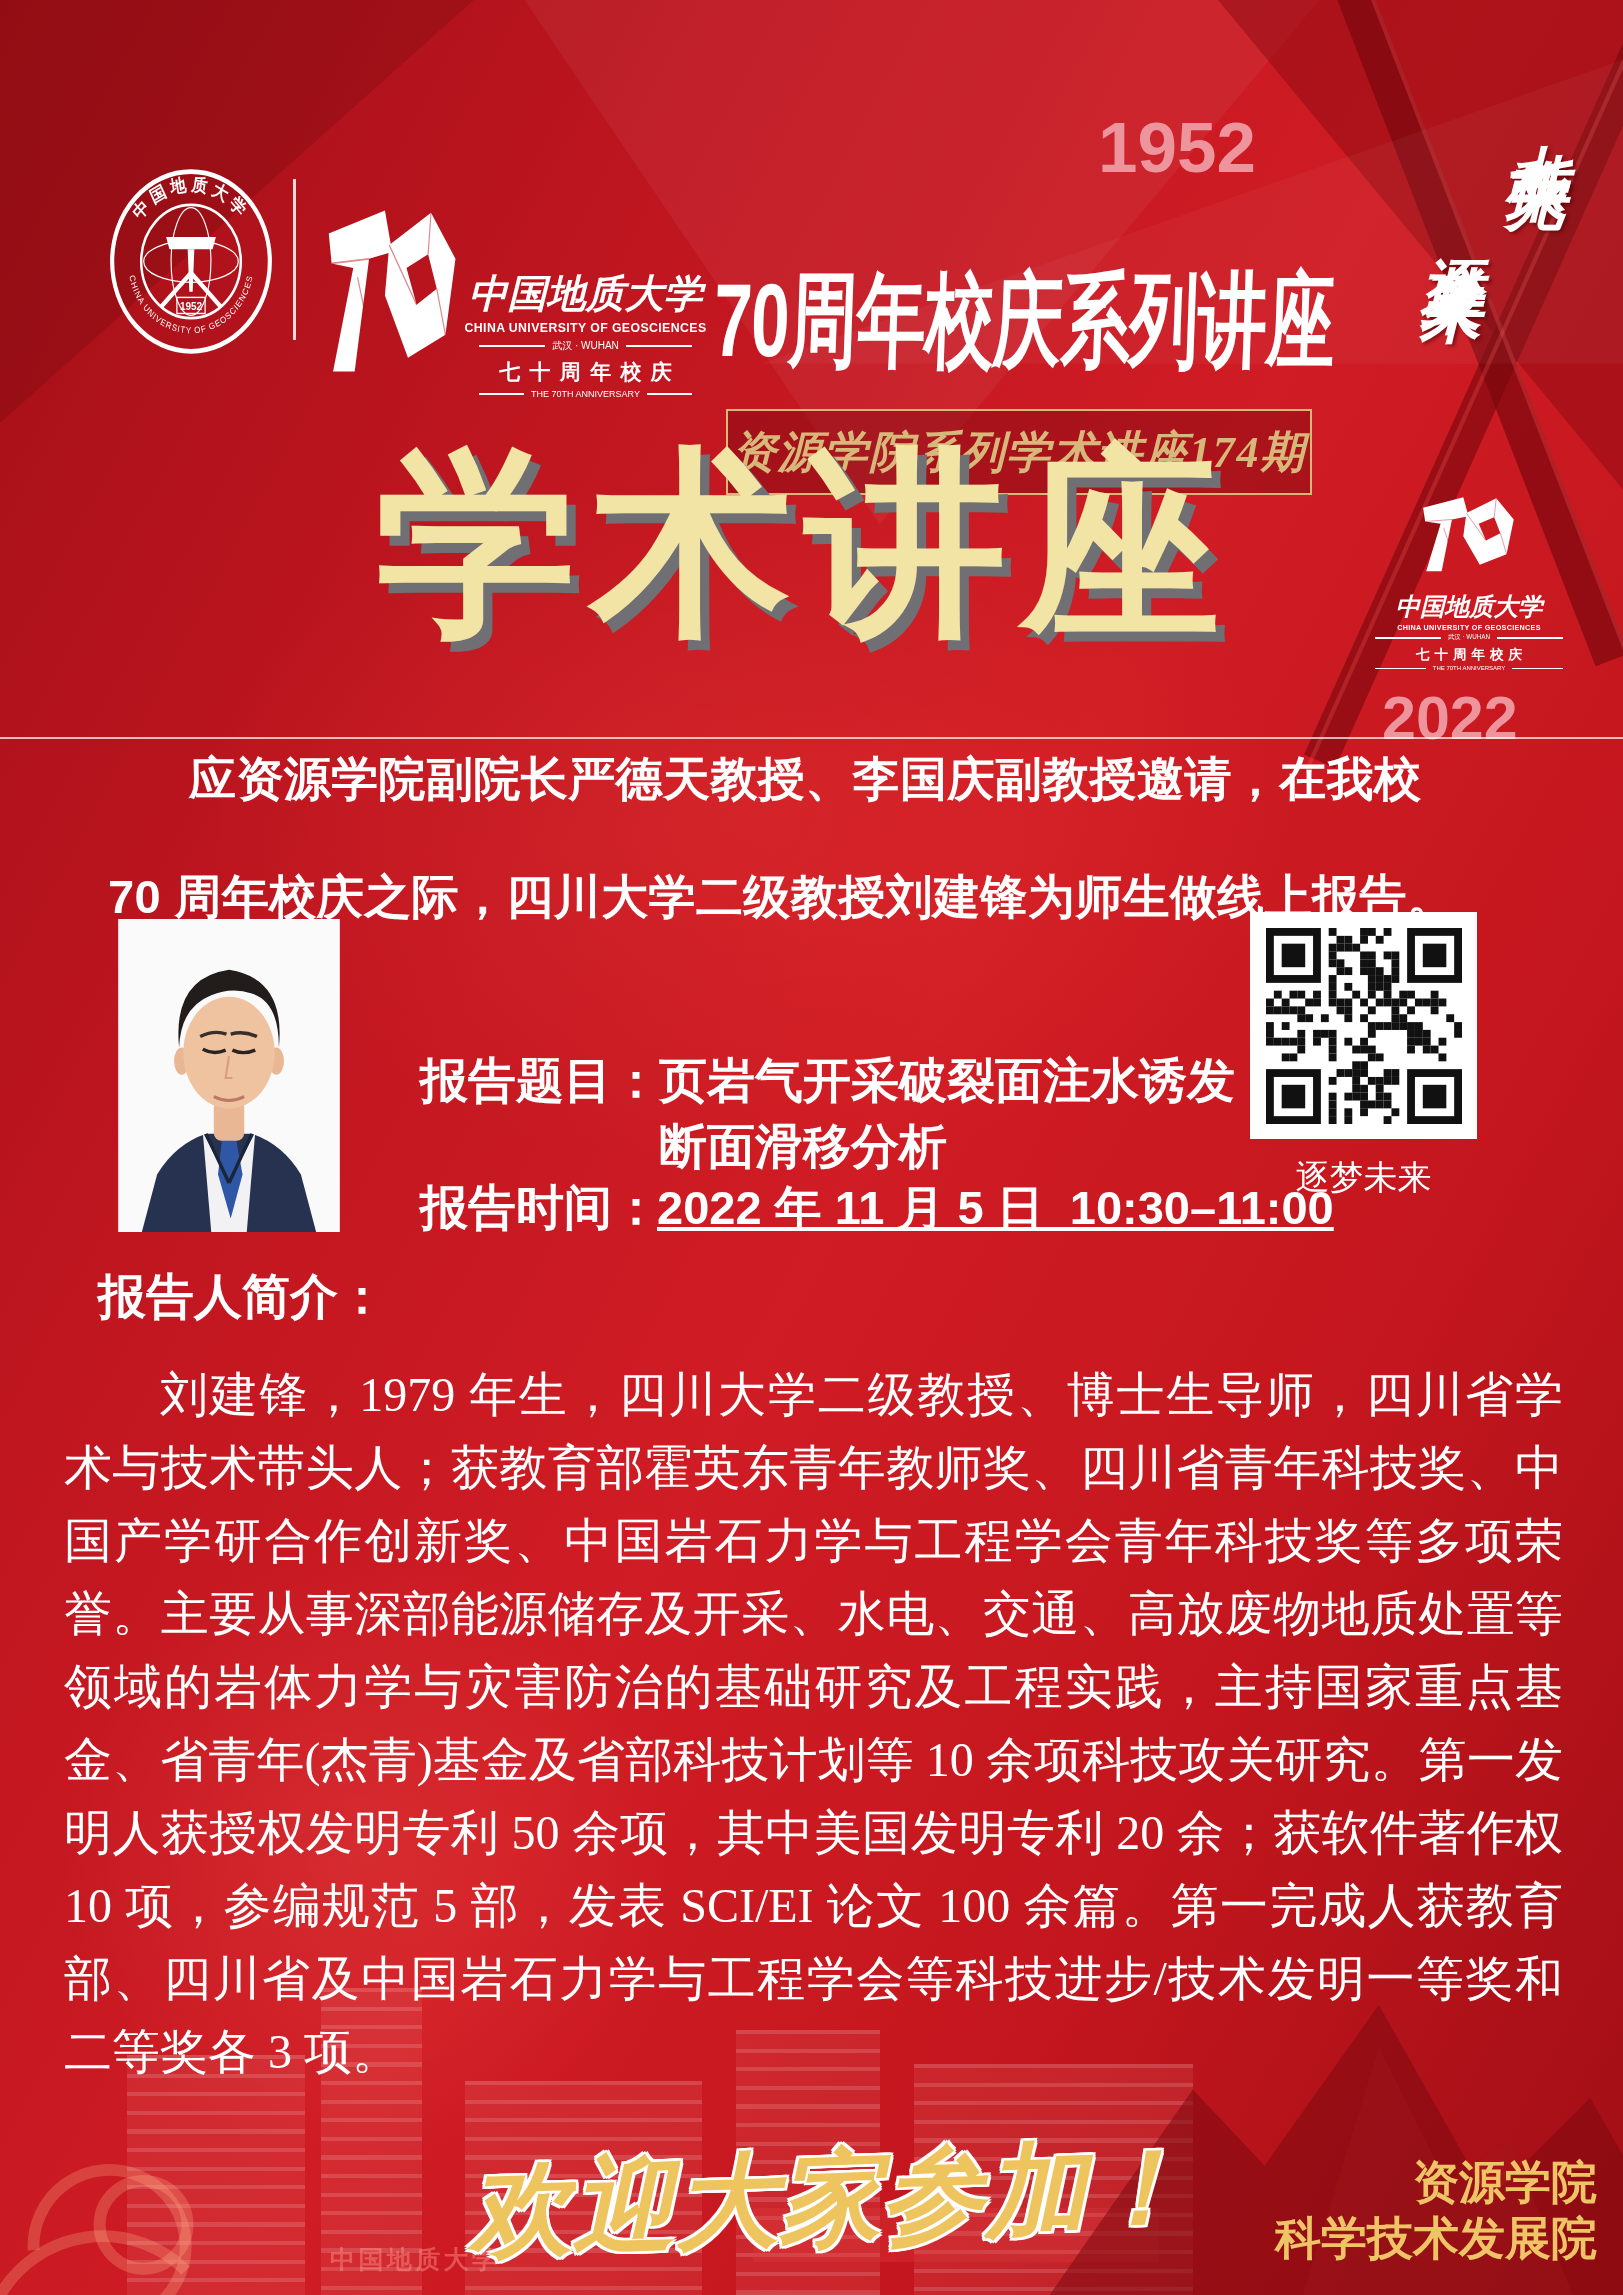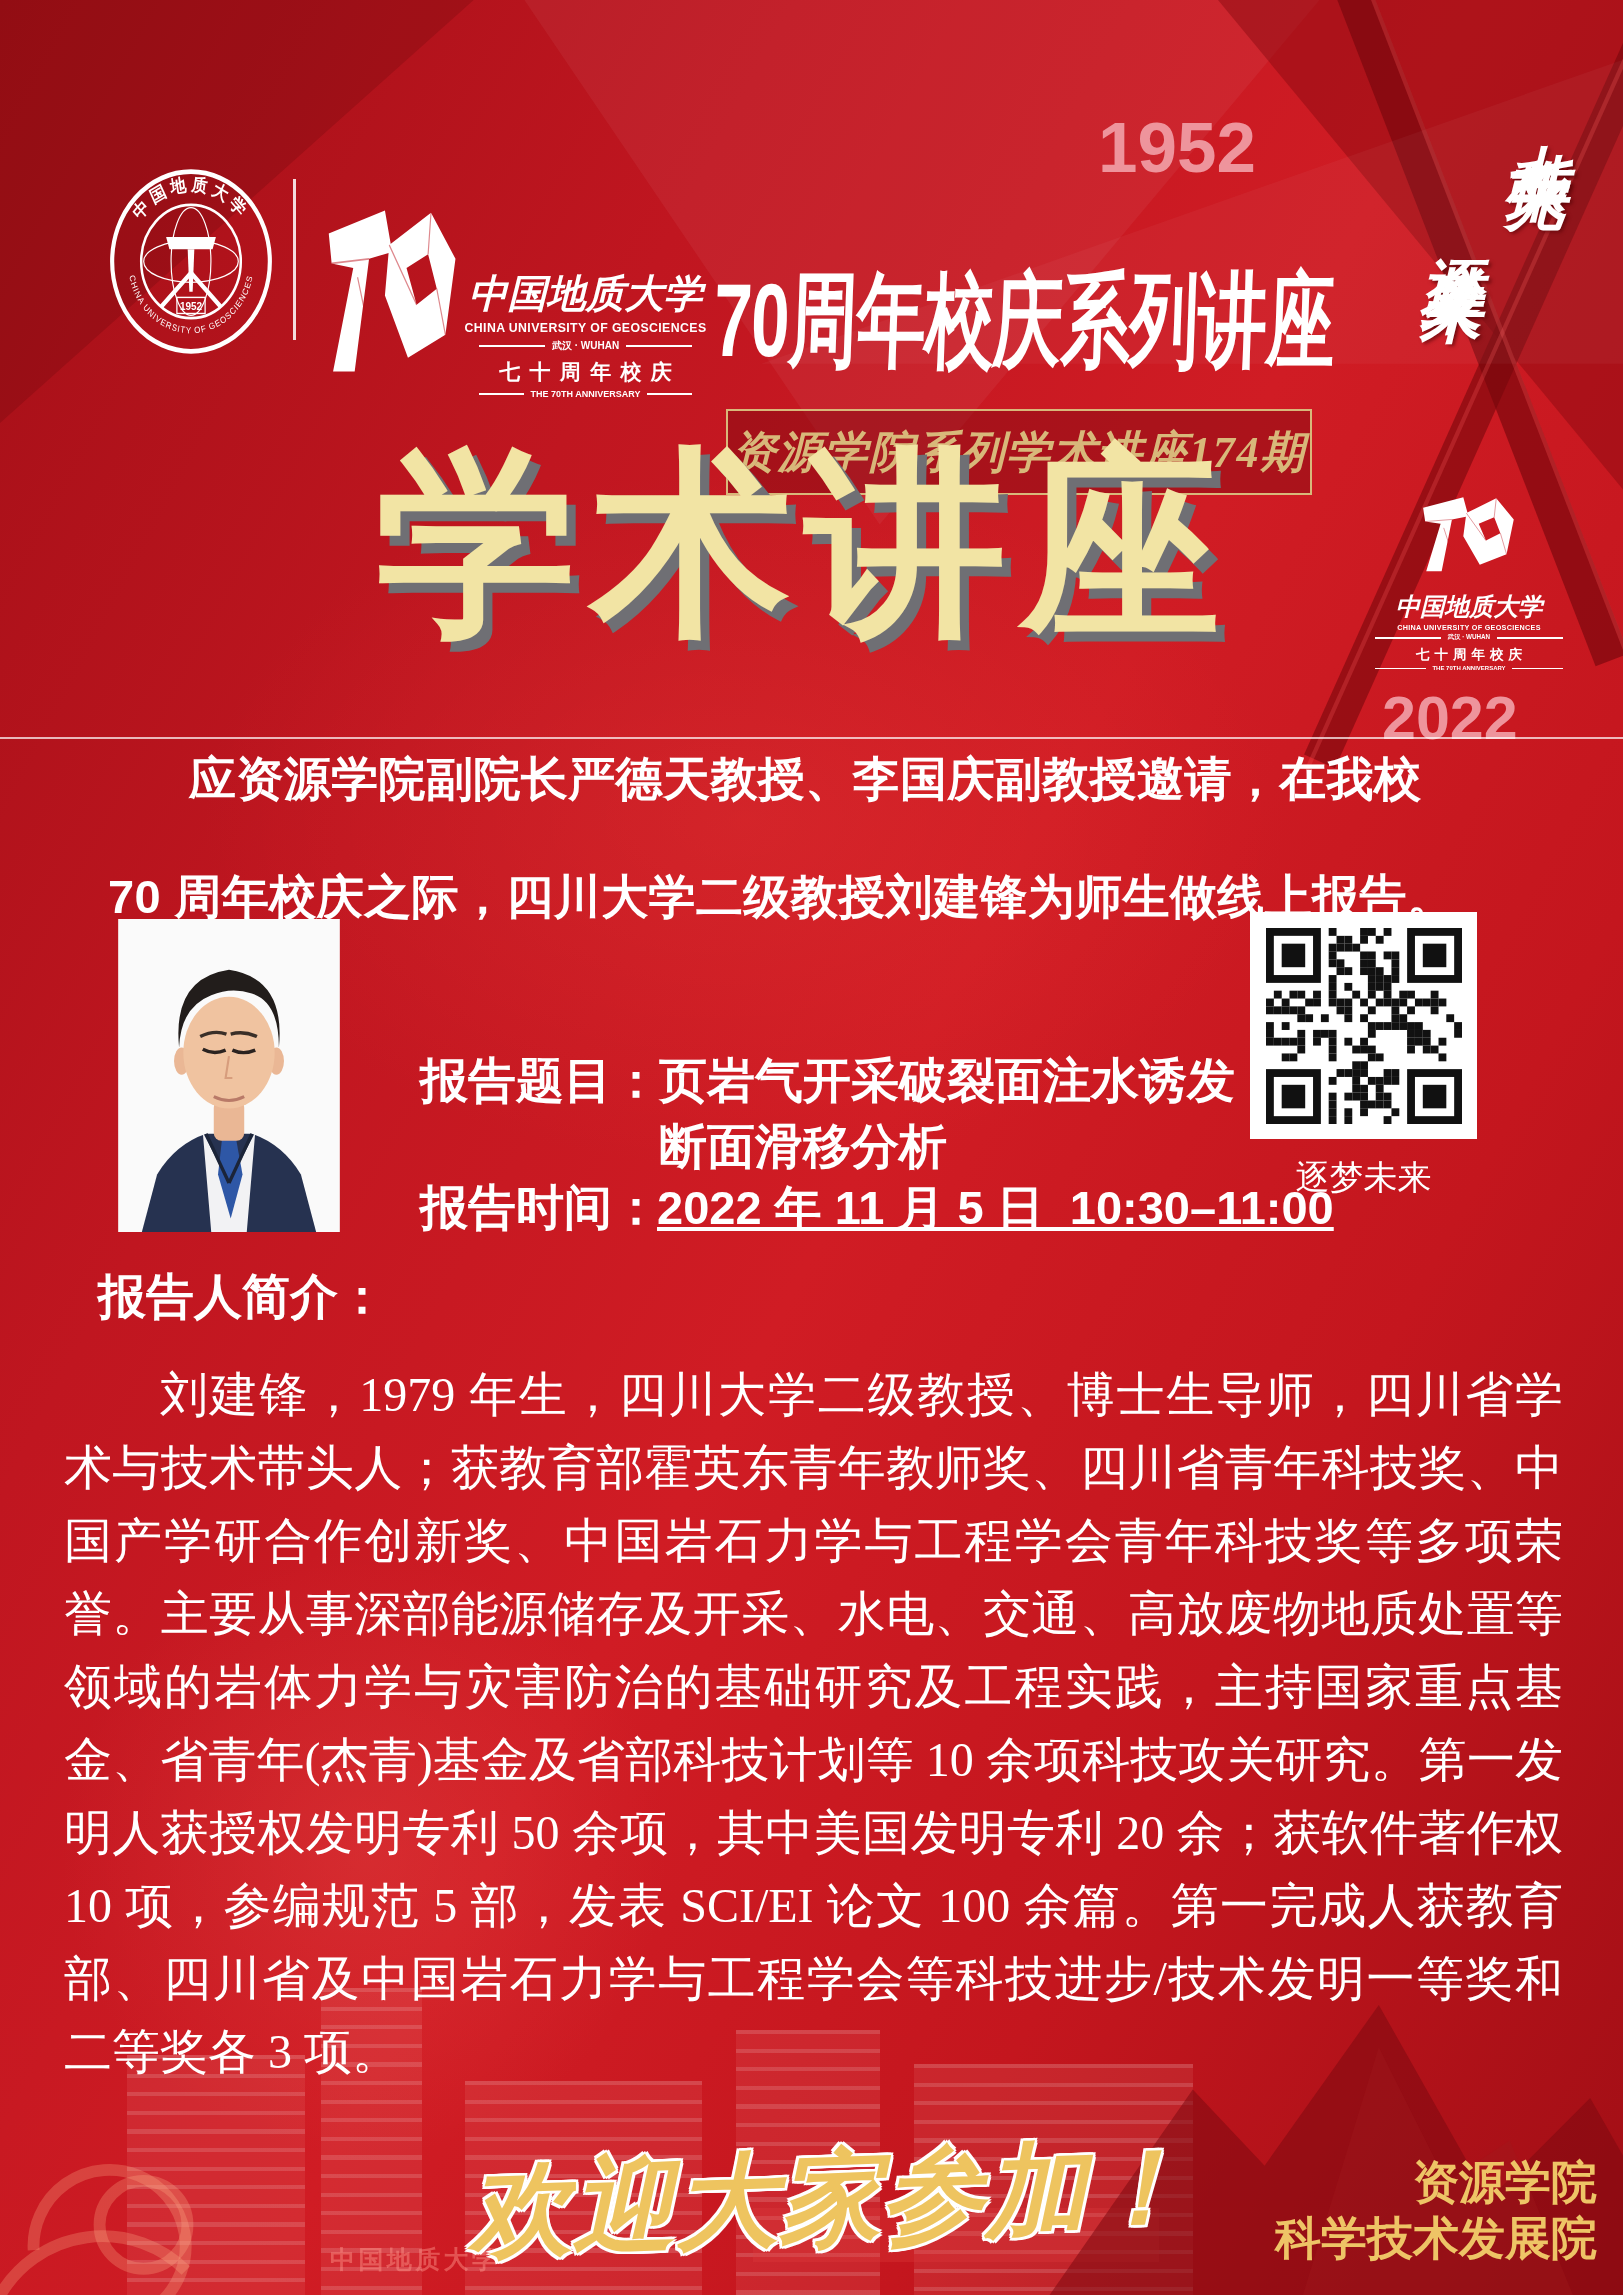--- a/index.html
+++ b/index.html
@@ -9,21 +9,21 @@
   .abs{position:absolute;}
   
   .facet{position:absolute;pointer-events:none;}
   .glow{position:absolute;border-radius:50%;pointer-events:none;}
   .hairline{position:absolute;left:0;top:737px;width:1624px;height:1.7px;background:rgba(255,255,255,.7);}
   
   .divider{left:293px;top:179px;width:2.5px;height:161px;background:rgba(255,255,255,.85);}
   .anniv-text{display:flex;flex-direction:column;align-items:center;color:#fff;text-align:center;}
   .anniv-cn{font-family:"Liberation Serif",serif;font-style:italic;font-weight:700;white-space:nowrap;}
   .anniv-en{font-weight:700;white-space:nowrap;}
-  .rule{display:flex;align-items:center;gap:6.8px;white-space:nowrap;font-weight:700;}
+  .rule{display:flex;align-items:center;gap:6.8px;white-space:nowrap;font-weight:400;}
   .rule::before,.rule::after{content:"";height:1.7px;background:#fff;flex:1 0 24px;}
   .anniv-zhou{font-weight:700;white-space:nowrap;}
   .txt-left .anniv-cn{font-size:39px;line-height:1.3;}
   .txt-left .anniv-en{font-size:12.3px;letter-spacing:0.4px;margin-top:1.7px;}
   .txt-left .city{font-size:10px;margin-top:3.4px;width:100%;}
   .txt-left .anniv-zhou{font-size:21px;letter-spacing:9.3px;margin-top:5px;text-indent:9.3px;}
   .txt-left .sub{font-size:9px;margin-top:3.4px;width:100%;}
   .txt-right .anniv-cn{font-size:24.5px;line-height:1.25;}
   .txt-right .anniv-en{font-size:7.2px;letter-spacing:0.3px;}
   .txt-right .city{font-size:6.3px;margin-top:1.7px;width:100%;}

